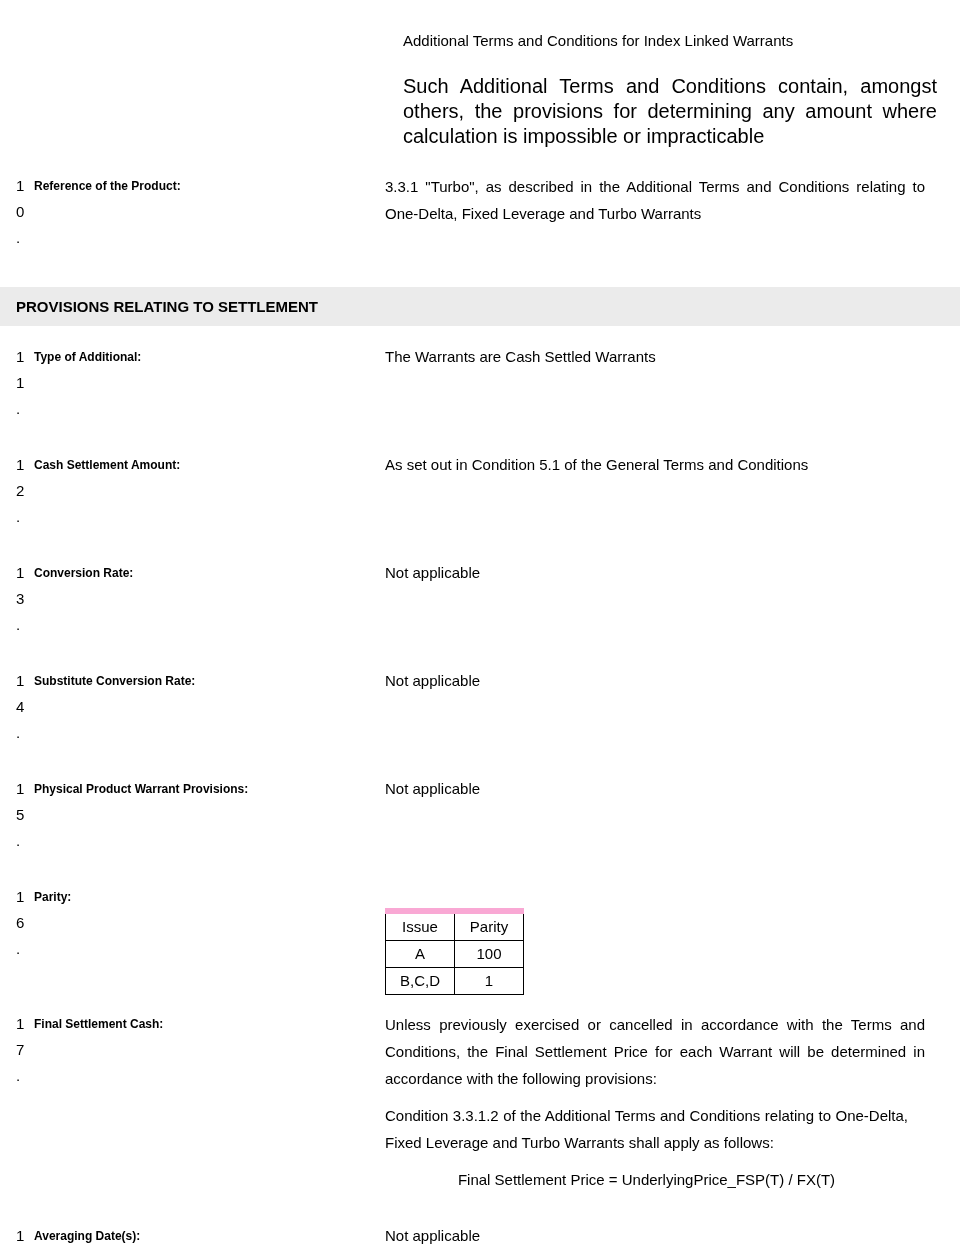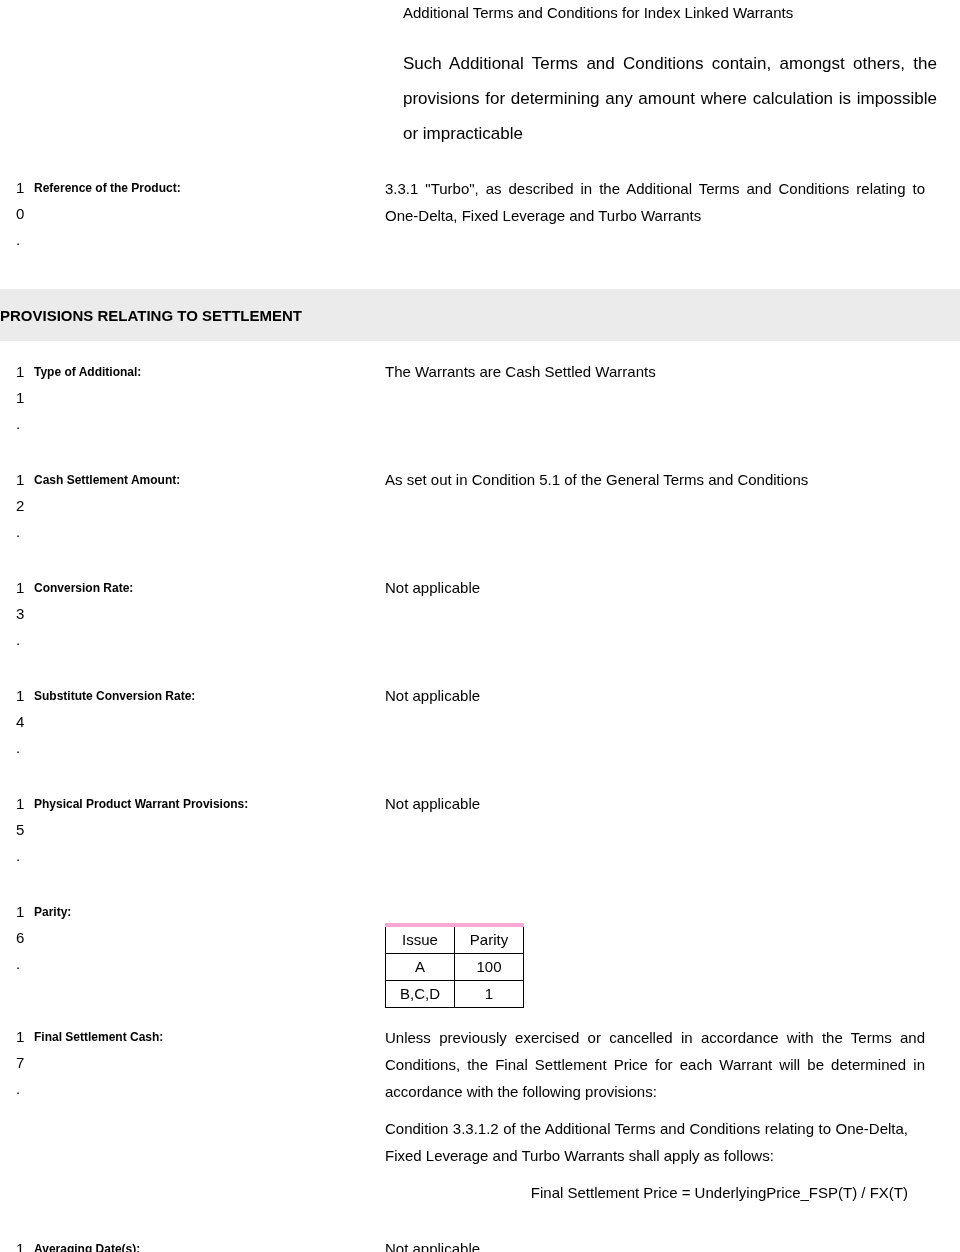--- a/index.html
+++ b/index.html
@@ -20,29 +20,30 @@
     min-height: 1252px;
     position: relative;
     box-sizing: border-box;
   }
 
   
   .intro {
     padding-left: 403px;
     padding-right: 6px;
     padding-top: 2px;
+    margin-top: 28px;
   }
   .intro-title {
     font-size: 15px;
     line-height: 22px;
     margin-bottom: 22px;
   }
   .intro-para {
-    font-size: 17px;
-    line-height: 35px;
+    font-size: 20px;
+    line-height: 25px;
     text-align: justify;
     padding-right: 17px;
   }
 
   
   .row {
     display: flex;
     align-items: flex-start;
     padding-right: 18px;
   }
@@ -77,23 +78,24 @@
   }
 
   .spacer-10 { height: 10px; }
   .spacer-16 { height: 16px; }
   .spacer-24 { height: 24px; }
   .spacer-30 { height: 30px; }
 
   
   .section-bar {
     background: #ebebeb;
-    height: 52px;
+    height: 39px;
     display: flex;
     align-items: center;
+    padding-left: 16px;
     font-weight: bold;
     font-size: 15px;
     margin-top: 36px;
     margin-bottom: 8px;
   }
 
   
   .parity-table {
     border-collapse: collapse;
     margin-top: 24px;
@@ -104,32 +106,32 @@
     padding: 2px 10px;
     text-align: center;
     font-weight: normal;
     line-height: 22px;
     min-width: 48px;
   }
   .parity-table th {
     border-top: none;
   }
   .parity-table tr:first-child th {
-    border-top: 4px solid #f9a8d4;
+    border-top: 6px solid #f9a8d4;
     margin-top: 20px;
   }
 
   .para {
     margin-top: 10px;
     text-align: justify;
     padding-right: 17px;
     line-height: 27px;
   }
   .para.nojust {
-    text-align: right;
+    text-align: center;
   }
 </style>
 </head>
 <body>
 
 <div class="page">
 
   <div class="intro">
     <div class="intro-title">Additional Terms and Conditions for Index Linked Warrants</div>
     <div class="intro-para">Such Additional Terms and Conditions contain, amongst others, the provisions for determining any amount where calculation is impossible or impracticable</div>

